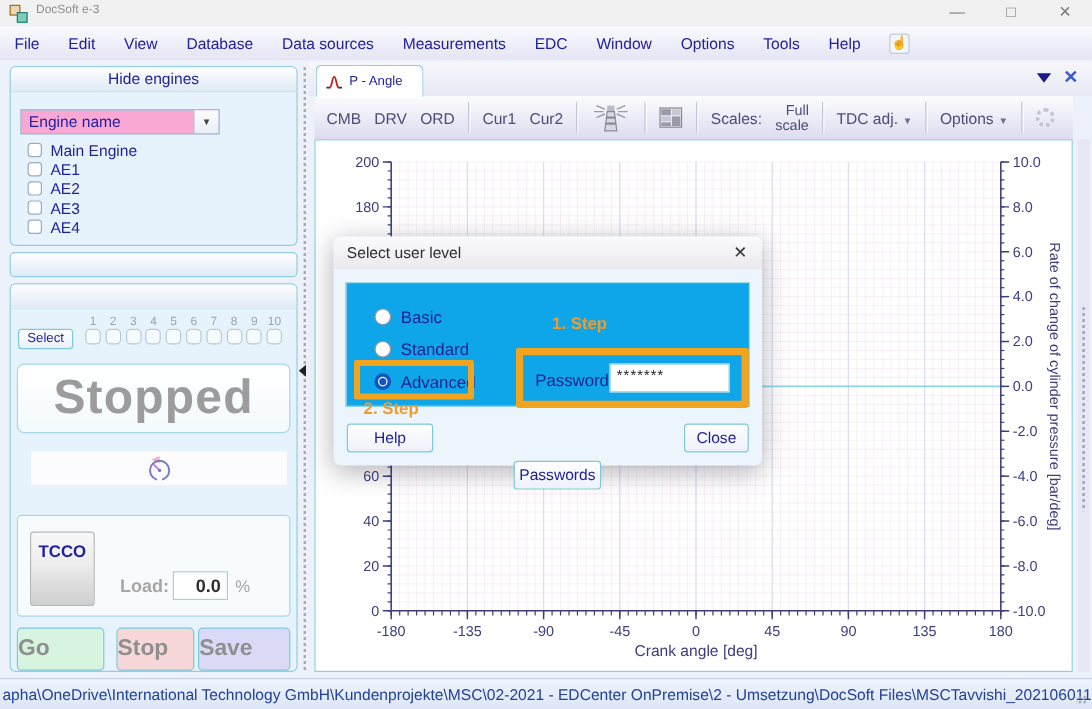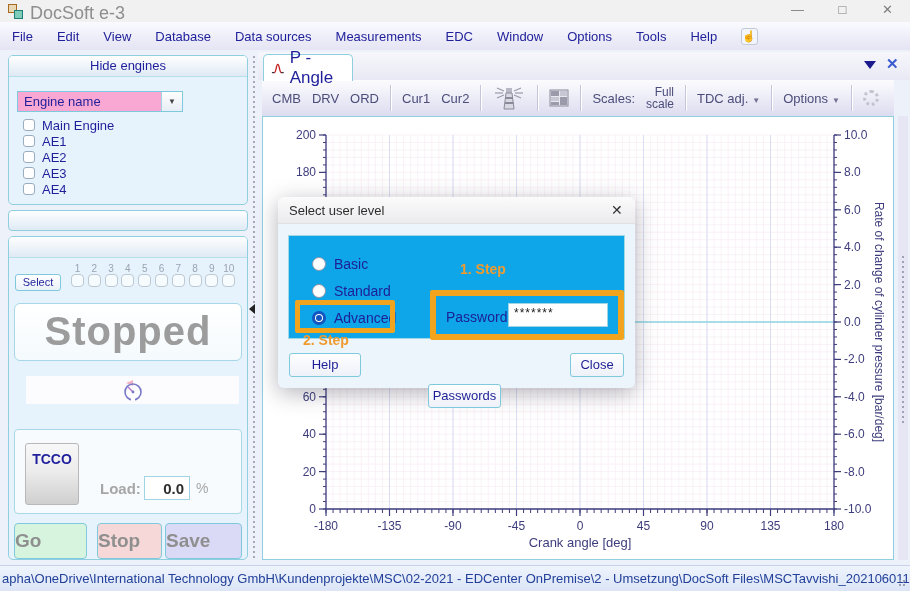--- a/index.html
+++ b/index.html
@@ -5,21 +5,21 @@
   * { margin:0; padding:0; box-sizing:border-box; }
   html,body { background:#d8d8d8; }
   body { font-family:"Liberation Sans", sans-serif; }
   #app { position:relative; width:910px; height:591px; background:#edf1f9; outline:1px solid #9aa0b0; overflow:hidden; }
 
   
   #titlebar { position:absolute; left:0; top:0; width:910px; height:22px; background:#f1f1f1; }
   #app-icon { position:absolute; left:8px; top:4px; width:15px; height:15px; }
   #app-icon .sq1 { position:absolute; left:0; top:0; width:9px; height:9px; border:1.5px solid #a86a20; background:#e8d9b4; }
   #app-icon .sq2 { position:absolute; left:6px; top:6px; width:9px; height:9px; border:1.5px solid #1e7e78; background:#7fcdb9; }
-  #window-title { position:absolute; left:30px; top:3px; font-size:18px; color:#8e8e8e; }
+  #window-title { position:absolute; left:30px; top:3px; font-size:10px; color:#8e8e8e; }
   .win-controls { position:absolute; right:0; top:0; height:22px; display:flex; }
   .win-btn { width:45px; text-align:center; color:#7d7d7d; font-size:13px; line-height:20px; }
 
   
   #menubar { position:absolute; left:0; top:22px; width:910px; height:28px;
     background:linear-gradient(#fafaff,#e4e4f4); display:flex; align-items:center; padding-left:12px; gap:24px; }
   .menu-item { font-size:13px; color:#21219b; }
   #hand-icon { width:17px; height:17px; border:1px solid #c2cad8; border-radius:3px; background:#f2f5fb;
     color:#9aa0b4; font-size:11px; line-height:15px; text-align:center; }
 
@@ -69,21 +69,21 @@
     border-top:5px solid transparent; border-bottom:5px solid transparent; border-right:6px solid #222; }
   #right-strip { position:absolute; left:898px; top:116px; width:10px; height:444px; background:#e6e6f4; }
   #right-strip .dots { position:absolute; left:4px; top:140px; width:2px; height:170px;
     background-image:repeating-linear-gradient(#a0a0b8 0 2px, transparent 2px 5px); }
 
   
   #right-panel { position:absolute; left:258px; top:52px; width:652px; height:511px; }
   #tab-strip { position:absolute; left:0; top:0; width:652px; height:28px; background:linear-gradient(#f6f6fb,#e9e9f5); }
   #tab-active { position:absolute; left:5px; top:2px; width:90px; height:27px; background:#fff; border:1px solid #8fcfe0;
     border-bottom:none; border-radius:5px 5px 0 0; display:flex; align-items:center; gap:5px; padding-left:7px; z-index:2; }
-  #tab-active .tab-label { font-size:17px; color:#1f1f9c; }
+  #tab-active .tab-label { font-size:11px; color:#1f1f9c; }
   #collapse-icon { position:absolute; left:606px; top:9px; width:0; height:0;
     border-left:6px solid transparent; border-right:6px solid transparent; border-top:8px solid #1a1a8c; }
   #tab-close-icon { position:absolute; left:628px; top:3px; font-size:15px; font-weight:bold; color:#3a5bd0; }
   #toolbar { position:absolute; left:4px; top:28px; width:632px; height:36px;
     background:linear-gradient(#fcfcfe,#dcdcf0); display:flex; align-items:center; gap:11px; padding-left:10px; }
   .tb-text { font-size:13px; color:#4c4c7a; }
   .tb-sep { width:1px; height:26px; background:#c4c4da; box-shadow:1px 0 0 #ffffff; }
   .two-line { font-size:12px; color:#4c4c7a; line-height:12px; text-align:right; }
   .caret { font-size:8px; color:#707090; margin-left:4px; }
   #spinner-icon { width:16px; height:16px; border:3px dotted #c4c4ce; border-radius:50%; }

